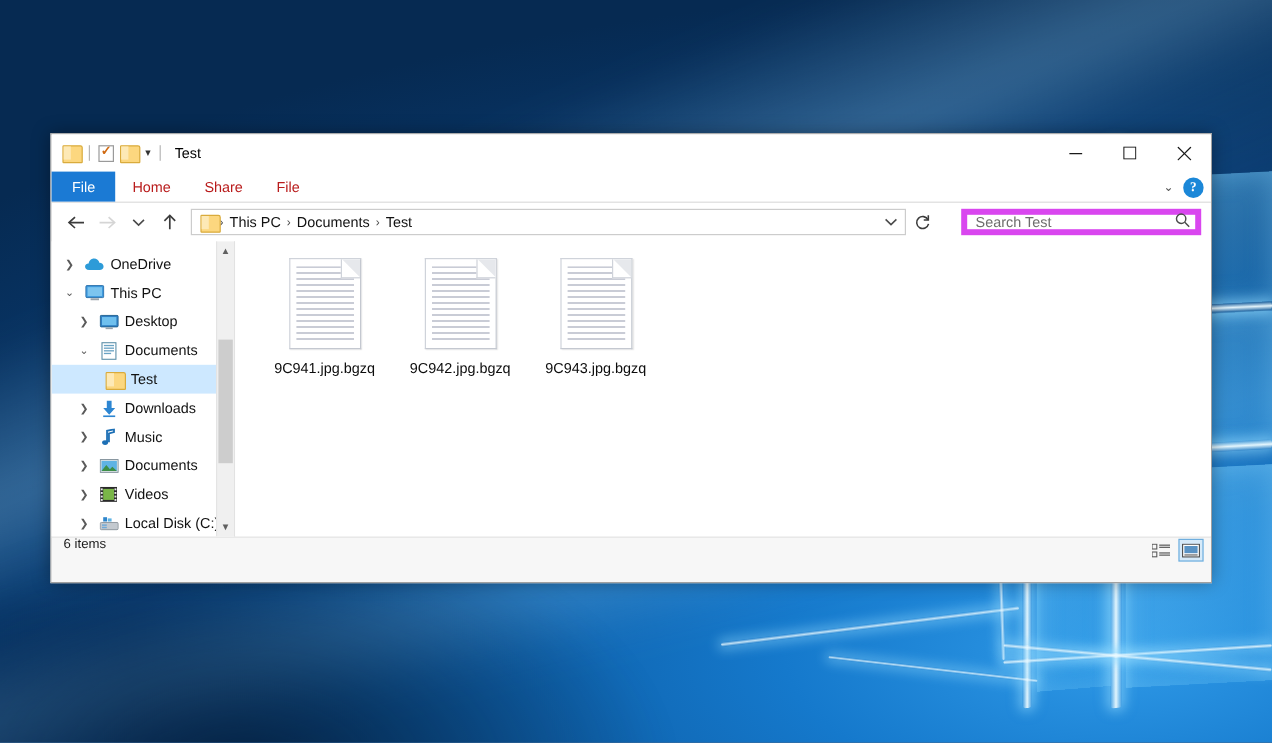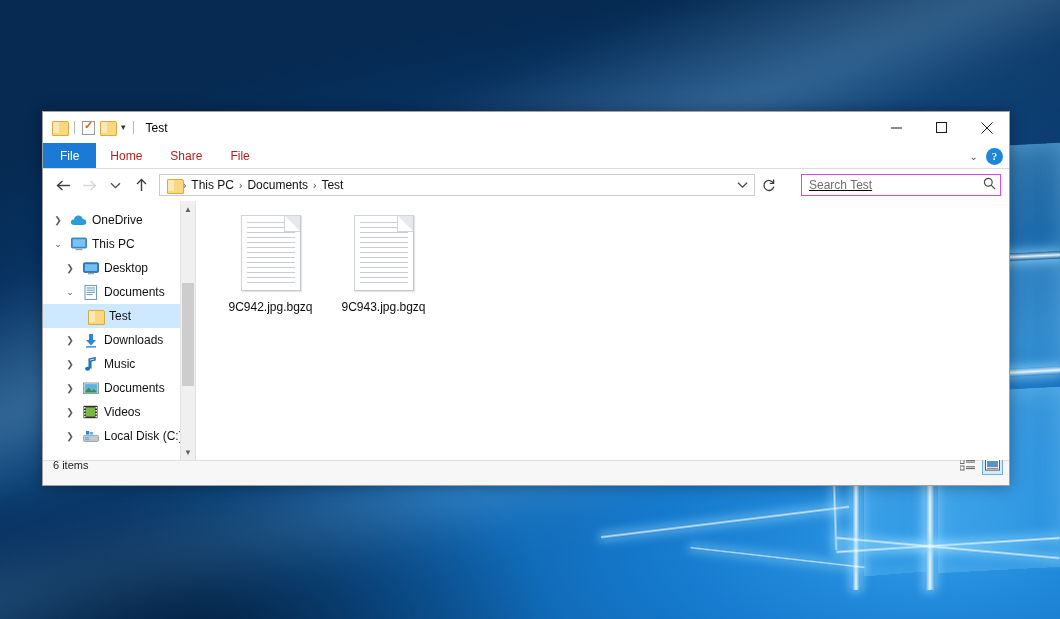--- a/index.html
+++ b/index.html
@@ -142,22 +142,22 @@
     min-width: 0;
   }
   .crumb {
     display: flex; align-items: center; height: 20px; padding: 0 4px;
     font-size: 12px; color: #111; white-space: nowrap;
   }
   .crumb-sep { color: #4a4a4a; font-size: 10px; padding: 0 1px; }
   .addr-right { margin-left: auto; display: flex; align-items: center; }
   .addr-ico { width: 20px; height: 20px; display: flex; align-items: center; justify-content: center; color: #444; }
   .searchbox {
-    width: 200px; height: 22px; margin-left: 18px; border: 1px solid #d946ef;
-    background: #fff; display: flex; align-items: center; padding: 0 4px 0 7px; text-decoration: underline;
+    width: 200px; height: 22px; margin-left: 18px; border: 5px solid #d946ef;
+    background: #fff; display: flex; align-items: center; padding: 0 4px 0 7px;
   }
   .searchbox .ph { font-size: 12px; color: #6d6d6d; flex: 1; }
 
   
   .body { flex: 1; display: flex; min-height: 0; background: #fff; }
 
   
   .navpane {
     width: 152px; flex: none; background: #fff;
     padding-top: 7px; overflow: hidden; position: relative;
@@ -219,22 +219,22 @@
     border-left: 17px solid transparent;
     border-top: 17px solid #e6e8ec;
   }
   .filelabel {
     margin-top: 9px; font-size: 12px; color: #0c0c0c; text-align: center;
     white-space: nowrap;
   }
 
   
   .statusbar {
-    height: 25px; flex: none; border-top: 1px solid #dedede;
-    background: #f7f7f7; display: flex; align-items: center;
+    height: 38px; flex: none; border-top: 1px solid #dedede;
+    background: #f7f7f7; display: flex; 
     padding: 0 6px 16px 10px; font-size: 11px; color: #1a1a1a;
   }
   .viewbtns { margin-left: auto; display: flex; align-items: center; gap: 4px; }
   .viewbtn {
     width: 21px; height: 19px; display: flex; align-items: center; justify-content: center;
     border: 1px solid transparent;
   }
   .viewbtn.active { border-color: #6faede; background: #d6eaf9; }
 </style>
 </head>
@@ -499,20 +499,28 @@
         <div class="navscroll">
           <div class="sb-arrow">▲</div>
           <div class="sb-thumb"></div>
           <div class="sb-arrow bot">▼</div>
         </div>
       </div>
 
       <div class="vsplit"></div>
 
       <div class="files">
+        <div class="fileitem">
+          <div class="docicon">
+            <div class="lines"></div>
+              <div class="fold-cut"></div>
+              <div class="fold"></div>
+          </div>
+          <div class="filelabel">9C941.jpg.bgzq</div>
+        </div>
         <div class="fileitem">
           <div class="docicon">
             <div class="lines"></div>
               <div class="fold-cut"></div>
               <div class="fold"></div>
           </div>
           <div class="filelabel">9C942.jpg.bgzq</div>
         </div>
         <div class="fileitem">
           <div class="docicon">

